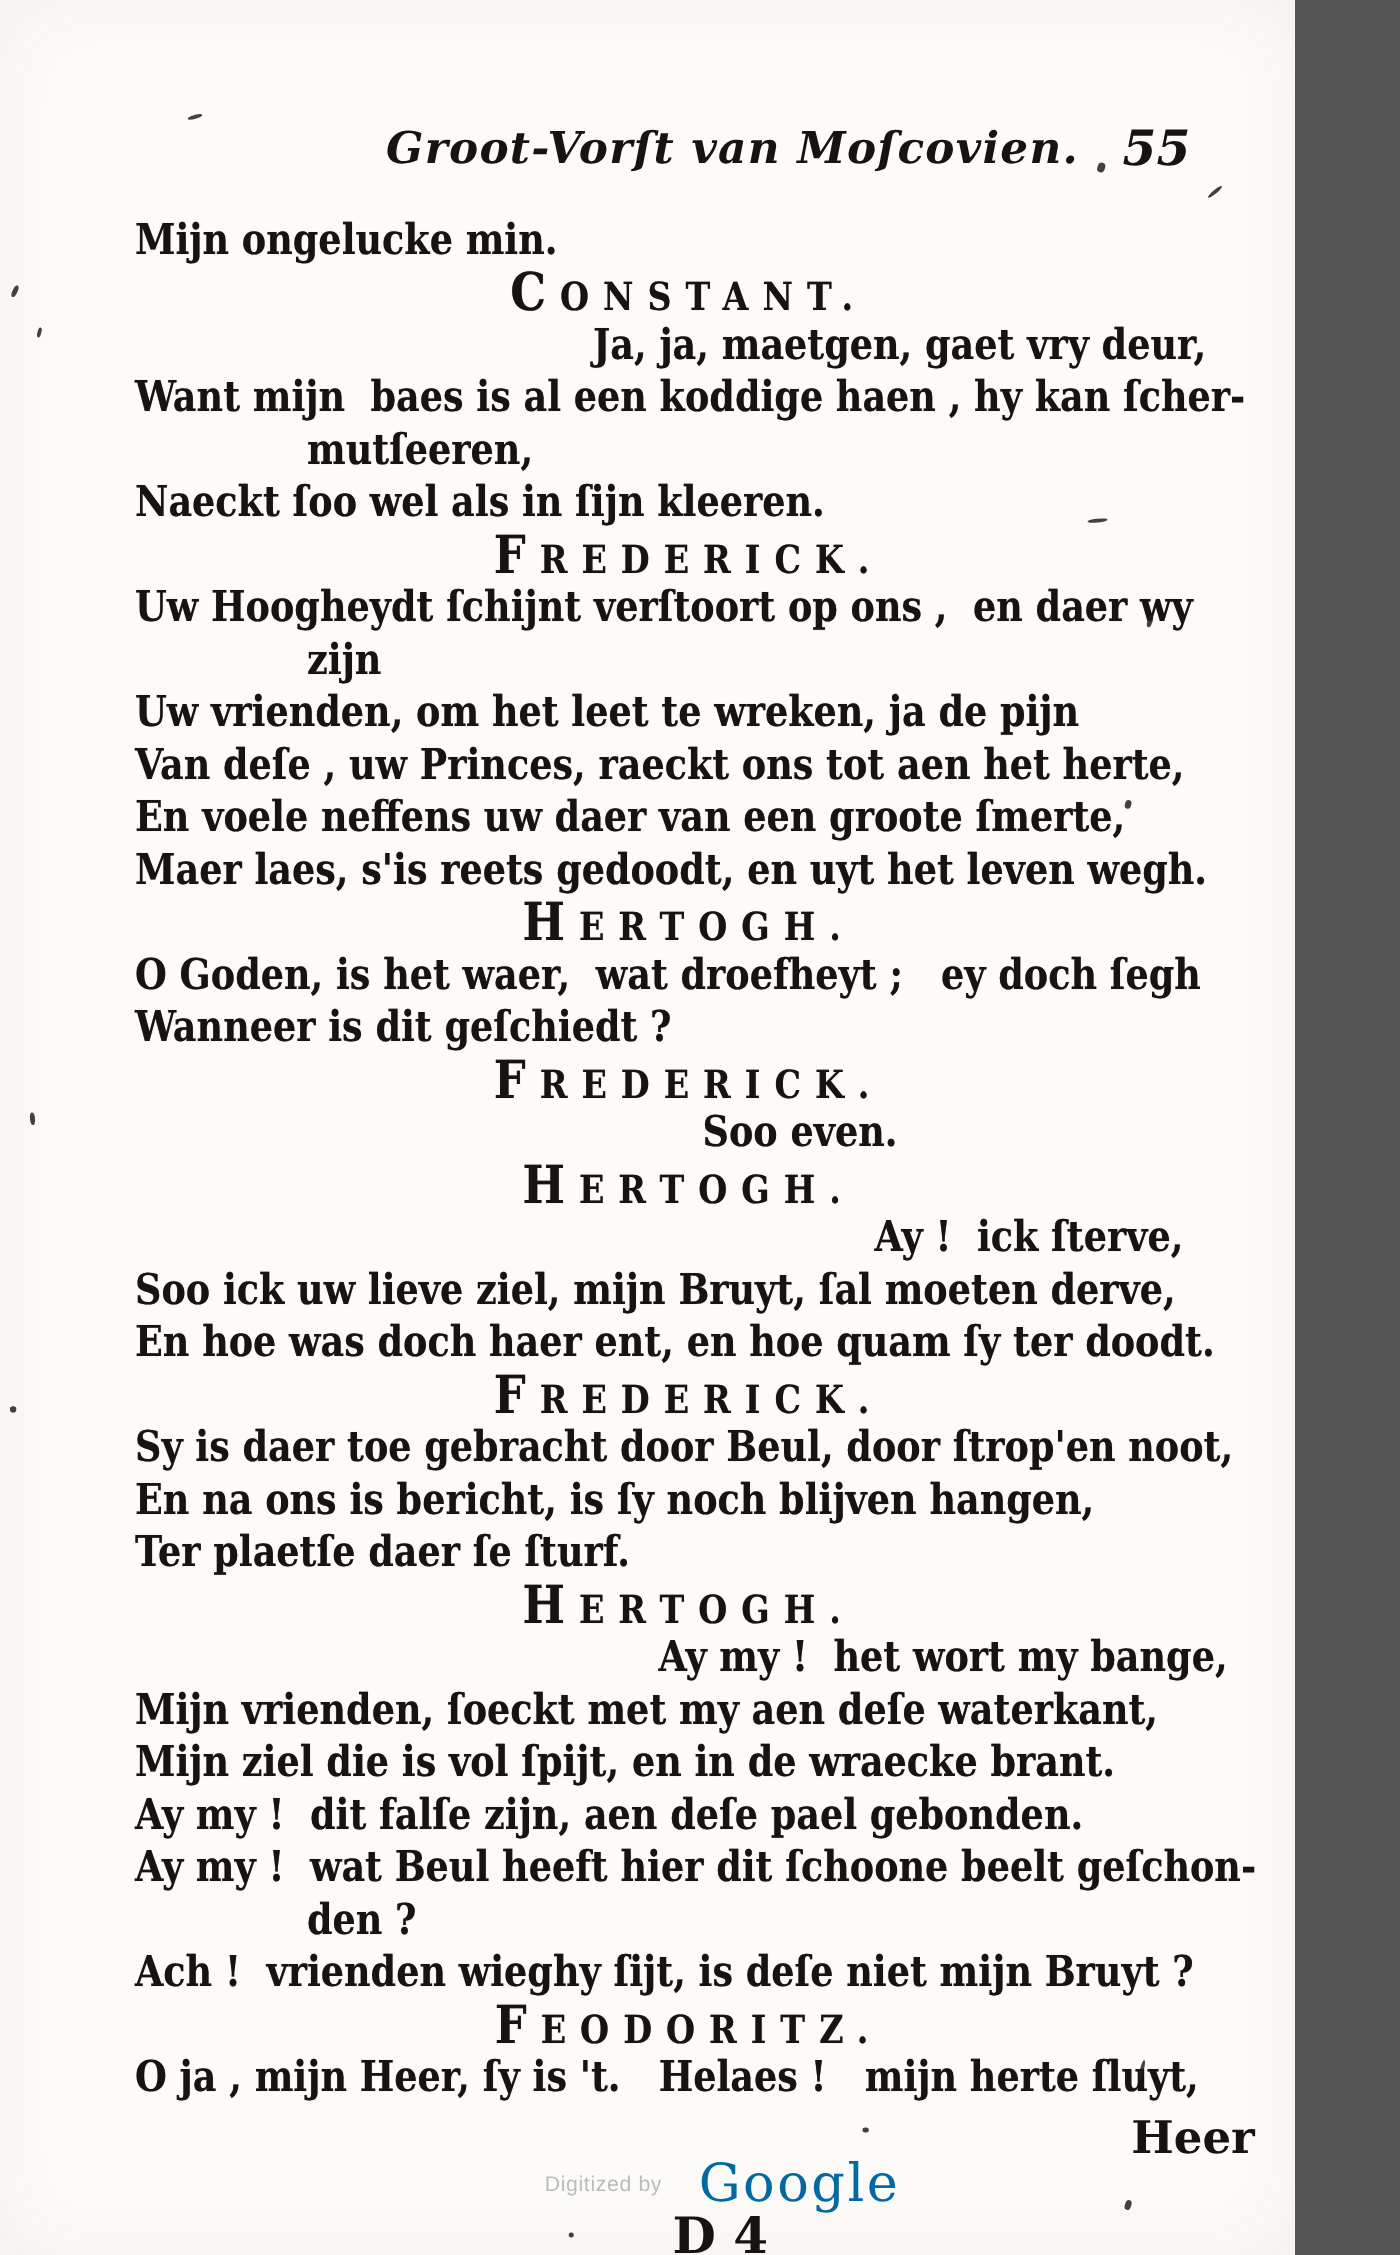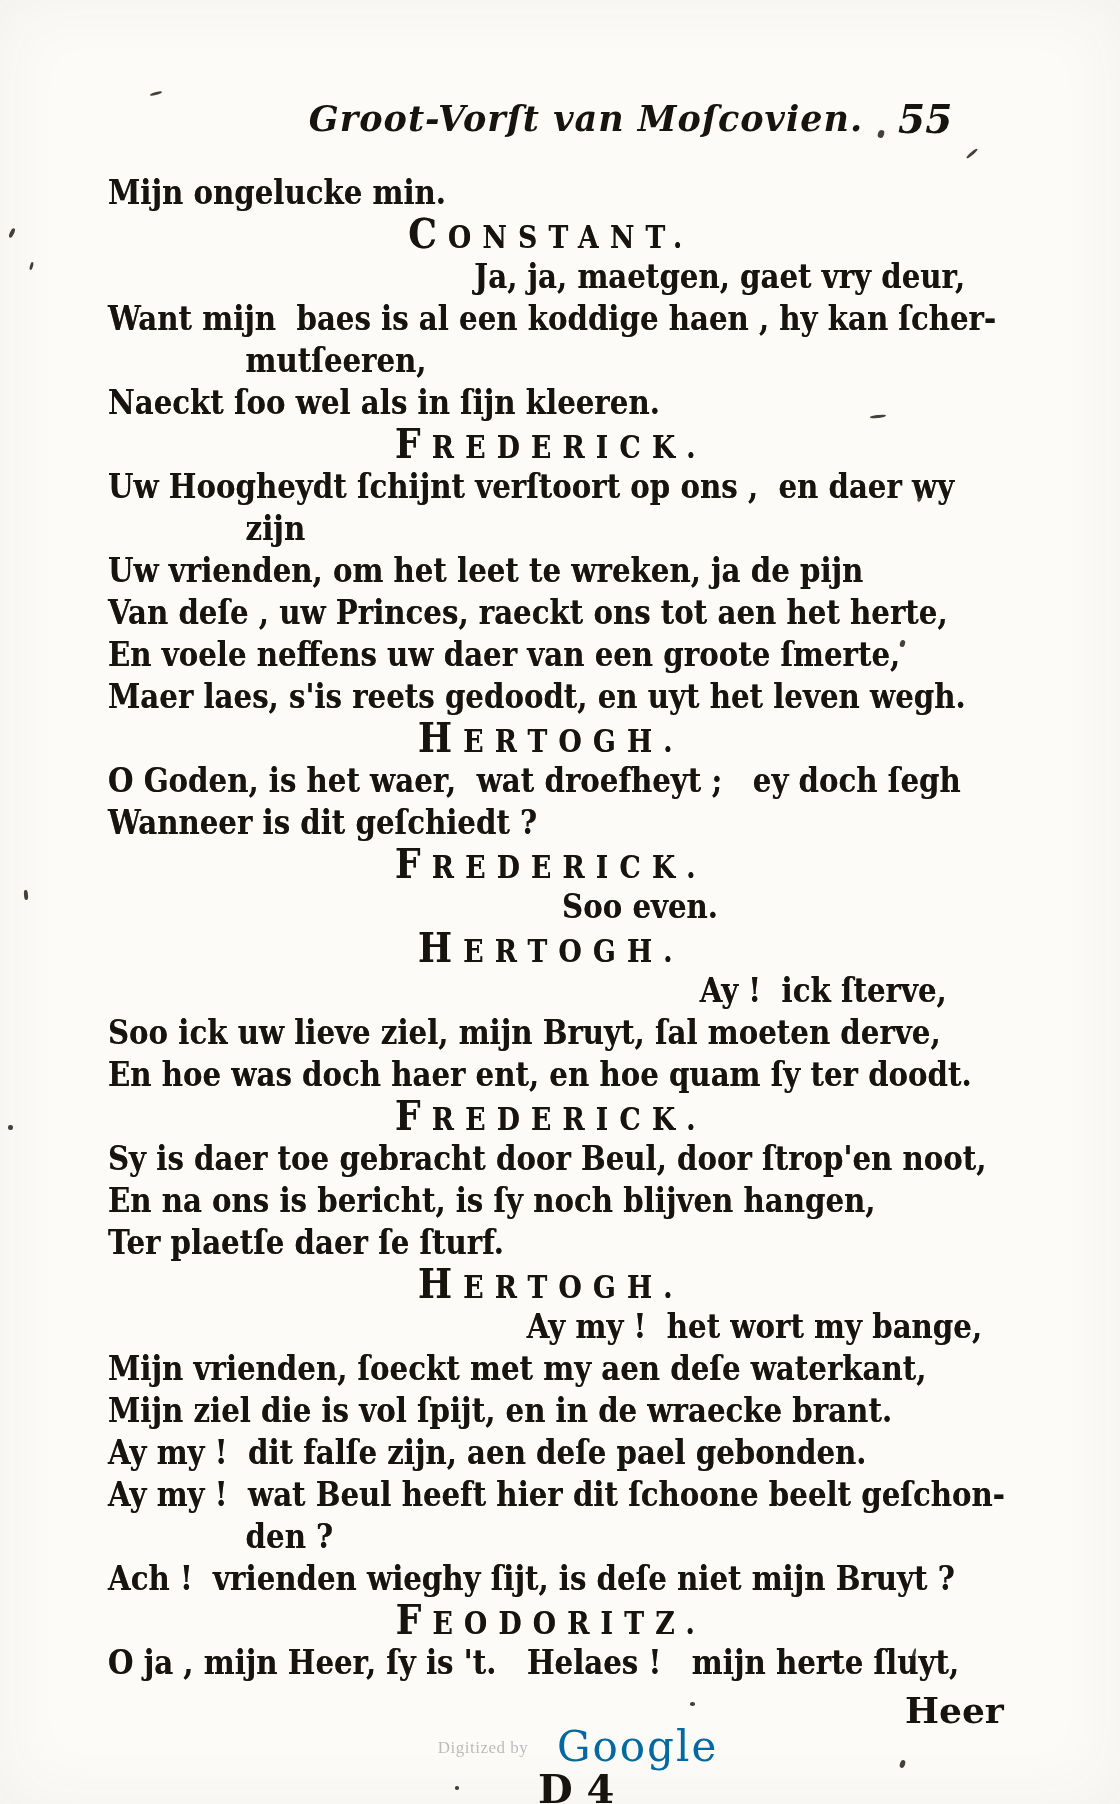--- a/index.html
+++ b/index.html
@@ -1,18 +1,18 @@
 <!DOCTYPE html>
 <html><head>
 <meta charset="utf-8">
 <style>
   html,body{margin:0;padding:0;background:#555;}
   .page{
     position:relative;
-    width:1120px;height:1804px;
+    width:1036px;height:1804px;
     background:#fcfbf8;
     overflow:hidden;
     font-family:"DejaVu Serif", serif;
     color:#17130f;
     box-shadow:inset 0 0 70px rgba(60,50,30,0.05);
   }
   
   .running-head{
     position:absolute;left:136px;top:100px;width:900px;
     text-align:center;
@@ -53,21 +53,21 @@
   .catchword{
     position:absolute;left:905px;top:1690px;
     font-size:36px;font-weight:bold;line-height:40px;text-align:right;
   }
   
   .watermark{
     position:absolute;left:18px;top:1722px;width:1120px;
     text-align:center;white-space:pre;
   }
   .wm-prefix{
-    font-family:Liberation Serif, serif;
+    font-family:Liberation Sans, sans-serif;
     font-size:17px;color:#bcbcbc;vertical-align:8px;letter-spacing:0.5px;
   }
   .wm-logo{
     font-family:"DejaVu Serif", serif;
     font-size:42px;color:#0369a1;letter-spacing:2px;margin-left:24px;
   }
   
   .speck{position:absolute;background:#241e18;border-radius:45%;opacity:.85;}
 </style>
 </head>

